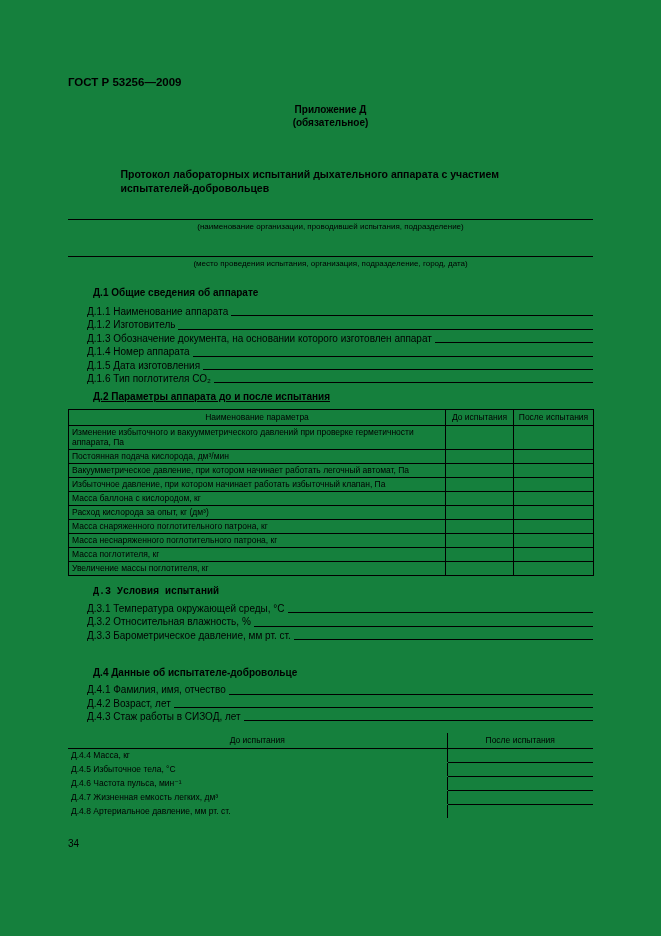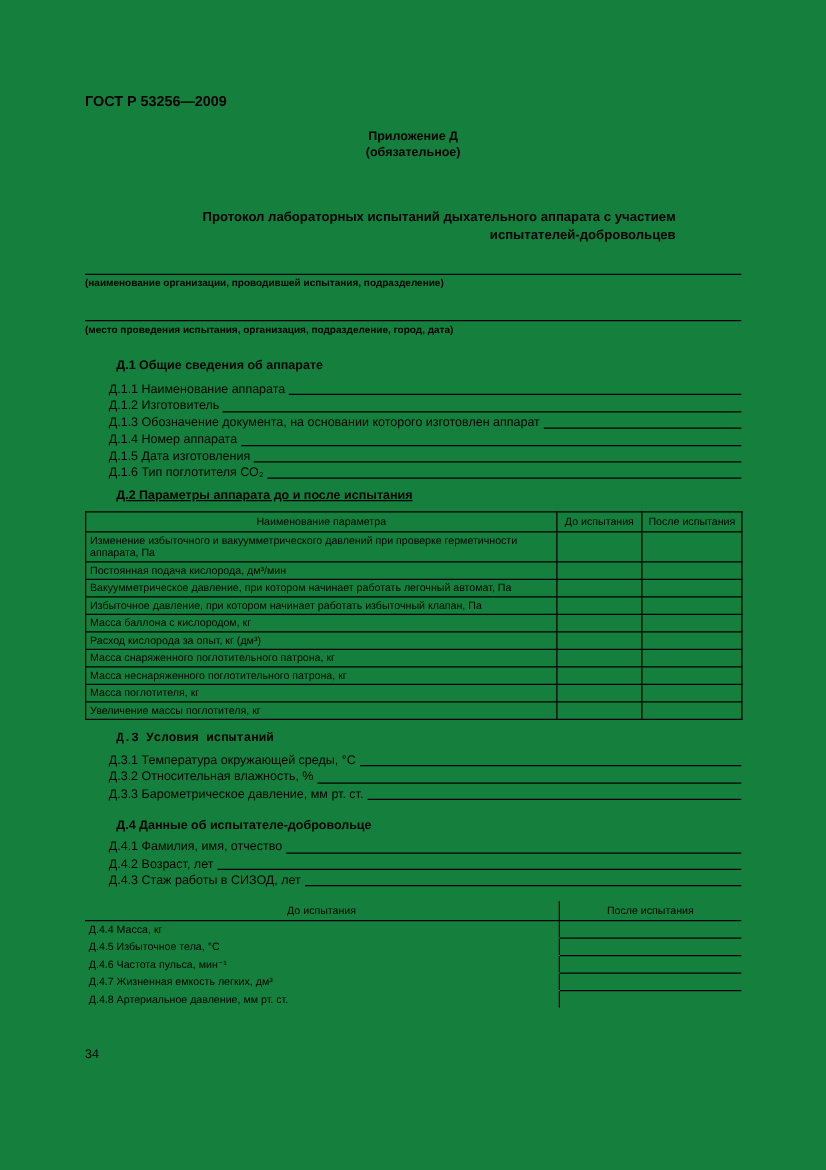--- a/index.html
+++ b/index.html
@@ -10,33 +10,33 @@
     font-family:"Liberation Sans","DejaVu Sans",sans-serif;
     overflow:hidden;
   }
   .content{position:absolute;left:68px;top:76px;width:525px;}
 
   .gost{font-size:11.5px;font-weight:bold;line-height:13px;}
 
   .appendix{margin-top:14px;text-align:center;font-weight:bold;font-size:10px;line-height:13px;}
   .appendix span{display:block;}
 
-  .doc-title{margin:38px auto 0;max-width:420px;text-align:right;font-weight:bold;font-size:10.5px;line-height:14px;}
+  .doc-title{margin:38px auto 0;max-width:420px;text-align:left;font-weight:bold;font-size:10.5px;line-height:14px;}
   .doc-title span{display:block;}
 
   .sign-block{margin-top:24px;}
   .sign-block:first-of-type{margin-top:24px;}
   .sign-rule{height:1px;background:#000;width:100%;}
-  .sign-caption{margin-top:2px;text-align:left;font-size:8px;line-height:10px;color:#000;font-weight:bold;}
+  .sign-caption{margin-top:2px;text-align:center;font-size:8px;line-height:10px;color:#000;}
 
   .section-heading{font-weight:bold;font-size:10px;line-height:13px;padding-left:25px;}
   .mt-d1{margin-top:17px;}
   .mt-d2{margin-top:5px;text-decoration:underline;}
   .mt-d3{margin-top:9px;font-family:Liberation Mono, monospace;}
-  .mt-d4{margin-top:12px;}
+  .mt-d4{margin-top:24px;}
 
   .form-fields{margin-top:6px;}
   .form-fields.tight{margin-top:4px;}
   .form-line{display:flex;font-size:10px;line-height:13.4px;padding-left:19px;}
   .form-label{white-space:pre;}
   .fill{flex:1;border-bottom:1px solid #000;margin-left:3px;margin-bottom:2px;min-width:20px;}
 
   table{border-collapse:collapse;width:100%;table-layout:fixed;}
   .t1{margin-top:6px;}
   .t1 th,.t1 td{border:1px solid #000;font-weight:normal;font-size:8.5px;line-height:10.5px;vertical-align:top;}

